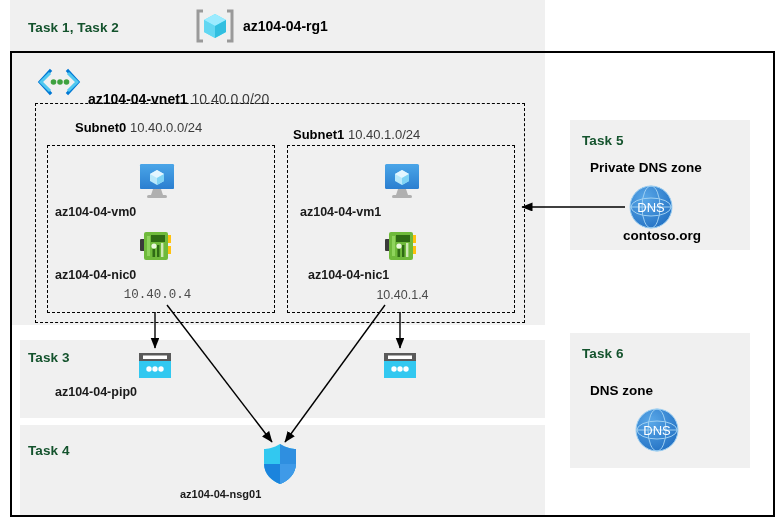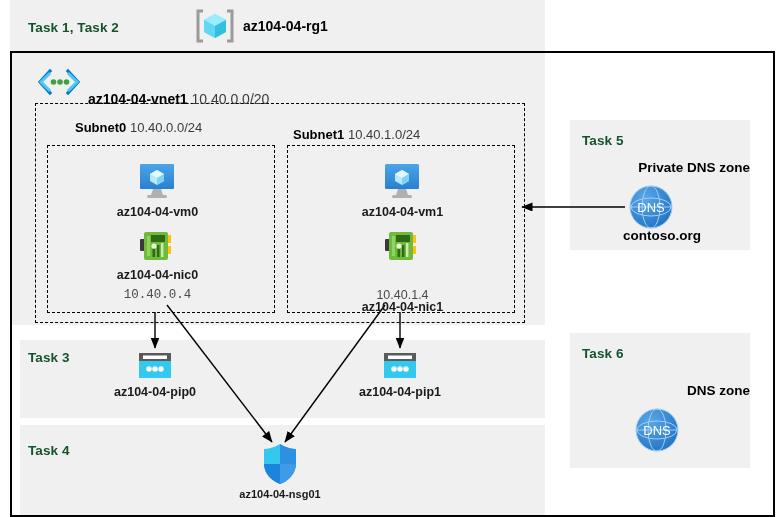--- a/index.html
+++ b/index.html
@@ -27,23 +27,23 @@
   .vnet-inner{left:35px;top:103px;width:490px;height:220px;}
   .subnet0{left:47px;top:145px;width:228px;height:168px;}
   .subnet1{left:287px;top:145px;width:228px;height:168px;}
 
   
   .task-label{position:absolute;color:#14532d;font-weight:bold;font-size:13.5px;letter-spacing:.1px;white-space:nowrap;}
   .title-bold{font-weight:bold;color:#000;}
   .title-reg{font-weight:normal;color:#3b3b3b;}
   .hdr{position:absolute;font-size:14px;white-space:nowrap;margin-top:16px;}
   .subnet-hdr{position:absolute;font-size:13px;white-space:nowrap;}
-  .node-label{position:absolute;text-align:center;font-size:12.5px;font-weight:bold;color:#1a1a1a;white-space:nowrap;}
+  .node-label{position:absolute;text-align:left;font-size:12.5px;font-weight:bold;color:#1a1a1a;white-space:nowrap;}
   .node-sub{position:absolute;text-align:center;font-size:12.5px;color:#4a4a4a;white-space:nowrap;}
-  .zone-title{position:absolute;text-align:right;font-size:13.5px;font-weight:bold;color:#000;white-space:nowrap;}
+  .zone-title{position:absolute;text-align:left;font-size:13.5px;font-weight:bold;color:#000;white-space:nowrap;padding-left:20px;}
   .zone-name{position:absolute;text-align:center;font-size:13.5px;font-weight:bold;color:#000;white-space:nowrap;}
   .rg-name{position:absolute;font-size:14px;font-weight:bold;color:#000000;white-space:nowrap;}
 
   .icon{position:absolute;}
 
   svg{display:block;overflow:visible;}
   #wires{position:absolute;left:0;top:0;width:776px;height:517px;pointer-events:none;}
 </style>
 </head>
 <body>
@@ -177,21 +177,21 @@
       <rect x="27" y="17" width="5" height="8" fill="#ffc20e"></rect>
       <rect x="5" y="3" width="24" height="28" rx="2" fill="#6fba3b"></rect>
       <rect x="12" y="6" width="14" height="7" fill="#2f6b14"></rect>
       <rect x="8" y="7" width="3" height="20" fill="#8fd45c"></rect>
       <circle cx="15" cy="17" r="2.6" fill="#eaf7dd"></circle>
       <rect x="13.5" y="20" width="2.6" height="8" fill="#2f6b14"></rect>
       <rect x="18" y="16" width="2.4" height="12" fill="#2f6b14"></rect>
       <rect x="22" y="14" width="2.4" height="14" fill="#cfe8b6"></rect>
     </svg>
   </div>
-  <div class="node-label" style="left:300px;top:268px;width:205px;margin-top:32px;">az104-04-nic1</div>
+  <div class="node-label" style="left:308px;top:268px;width:205px;">az104-04-nic1</div>
   <div class="node-sub" style="left:300px;top:288px;width:205px;">10.40.1.4</div>
 
   <div class="task-label" style="left:28px;top:350px;">Task 3</div>
 
   <div class="icon" style="left:138px;top:352px;">
     <svg width="34" height="28" viewBox="0 0 34 28">
       <rect x="1" y="1" width="32" height="8" fill="#5a5a5a"></rect>
       <rect x="5" y="3.5" width="24" height="3.5" fill="#ffffff"></rect>
       <rect x="1" y="9" width="32" height="17" fill="#32c8f0"></rect>
       <circle cx="11" cy="17" r="2.7" fill="#ffffff"></circle>
@@ -204,21 +204,20 @@
   <div class="icon" style="left:383px;top:352px;">
     <svg width="34" height="28" viewBox="0 0 34 28">
       <rect x="1" y="1" width="32" height="8" fill="#5a5a5a"></rect>
       <rect x="5" y="3.5" width="24" height="3.5" fill="#ffffff"></rect>
       <rect x="1" y="9" width="32" height="17" fill="#32c8f0"></rect>
       <circle cx="11" cy="17" r="2.7" fill="#ffffff"></circle>
       <circle cx="17" cy="17" r="2.7" fill="#ffffff"></circle>
       <circle cx="23" cy="17" r="2.7" fill="#ffffff"></circle>
     </svg>
   </div>
-  <div class="node-label" style="left:300px;top:385px;width:200px;">az104-04-pip1</div>
 
   <div class="task-label" style="left:28px;top:443px;">Task 4</div>
 
   <div class="icon" style="left:262px;top:443px;">
     <svg width="36" height="42" viewBox="0 0 36 42">
       <path d="M18,1 C12,5 5,6 2,6 L2,20 C2,31 10,38 18,41 C26,38 34,31 34,20 L34,6 C31,6 24,5 18,1 z" fill="#32c8f0"></path>
       <path d="M18,1 C24,5 31,6 34,6 L34,20 C34,31 26,38 18,41 z" fill="#2f8fe0"></path>
       <path d="M2,21 L18,21 L18,41 C10,38 2,31 2,21 z" fill="#1b84dd"></path>
       <path d="M18,21 L34,21 L34,20 C34,31 26,38 18,41 z" fill="#3f9ae8"></path>
     </svg>

